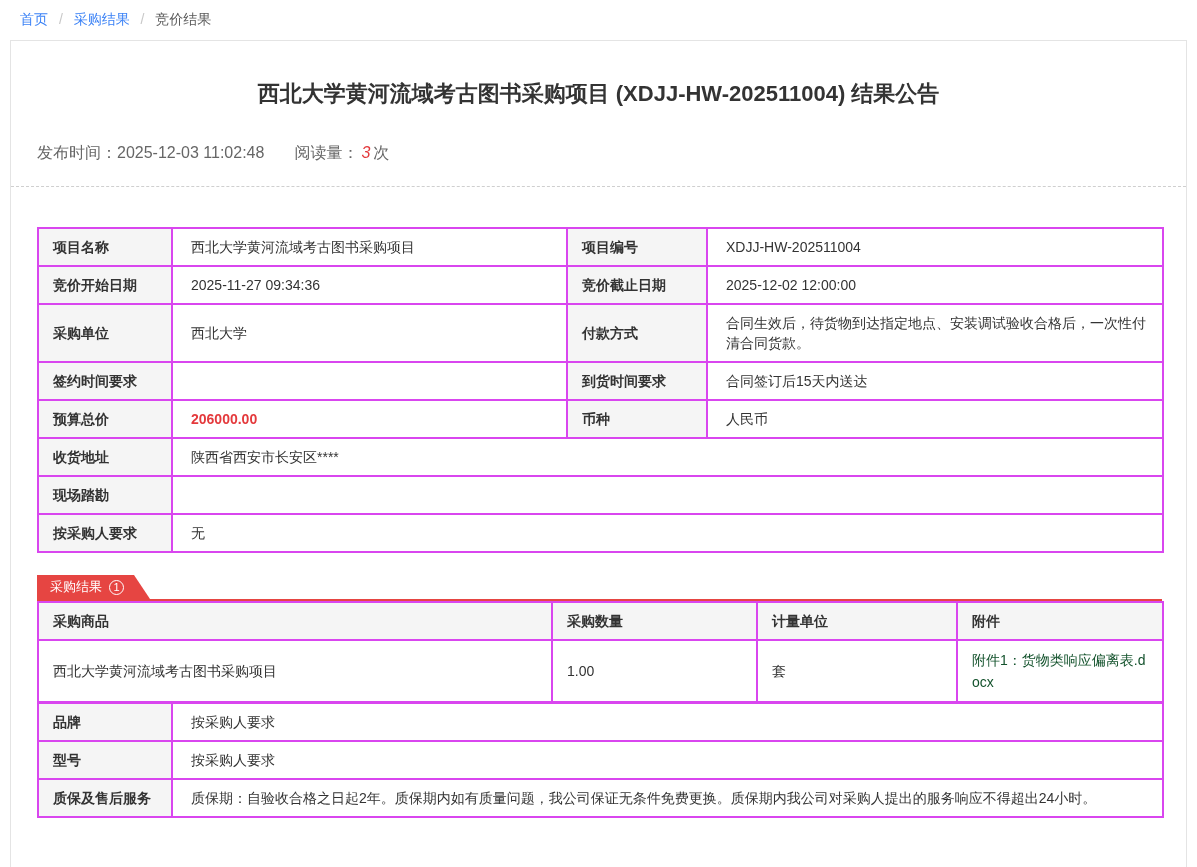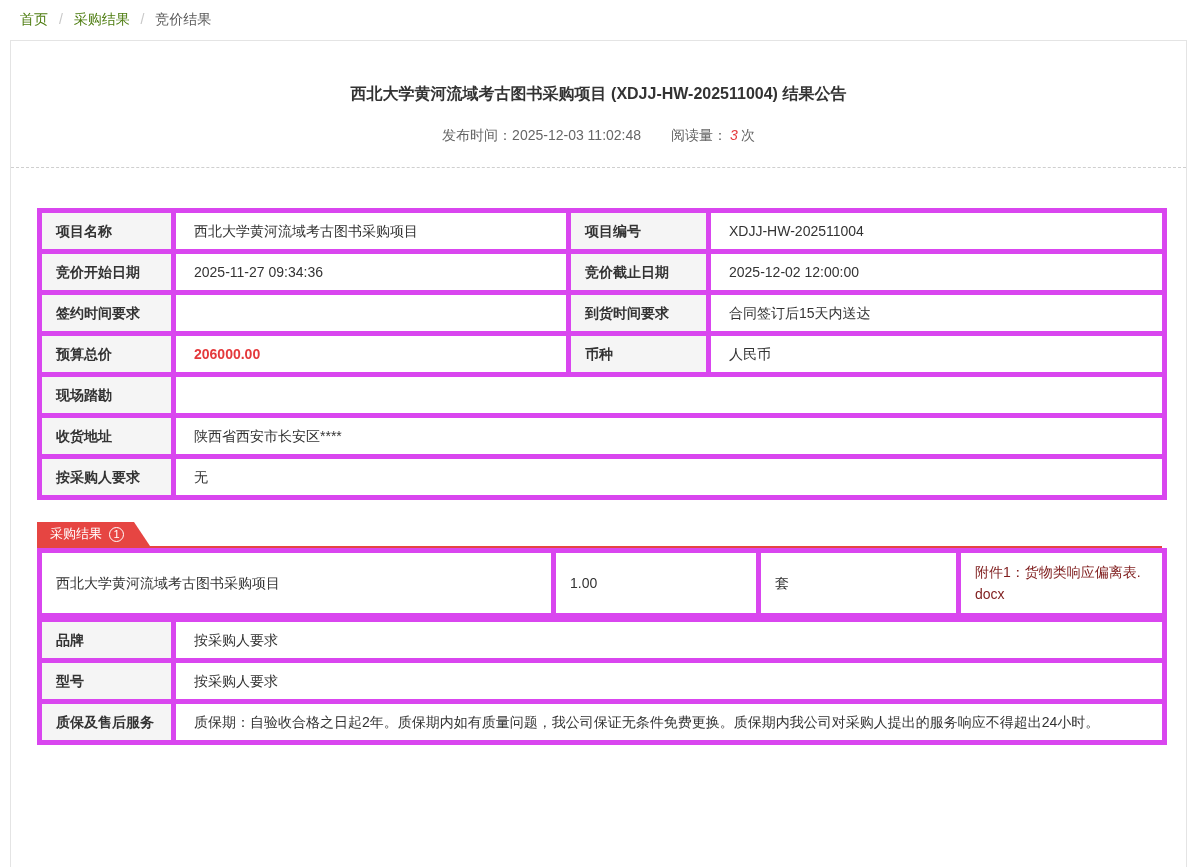--- a/index.html
+++ b/index.html
@@ -8,47 +8,47 @@
     background: #ffffff;
     font-family: "Liberation Sans", "DejaVu Sans", sans-serif;
     color: #333;
   }
   
   .breadcrumb {
     padding: 11px 20px 9px 20px;
     font-size: 14px;
   }
   .breadcrumb a {
-    color: #4d7c0f;
+    color: #3b82f6;
     text-decoration: none;
     cursor: pointer;
   }
   .breadcrumb .sep { color: #c8c8c8; margin: 0 7px; }
   .breadcrumb .current { color: #5a5a5a; }
 
   
   .card {
     margin: 2px 10px 0 10px;
     background: #fff;
     border: 1px solid #e4e4e4;
     padding-bottom: 40px;
     min-height: 830px;
   }
   .card-head { padding: 38px 26px 0 26px; }
   .article-title {
     text-align: center;
-    font-size: 16px;
+    font-size: 22px;
     font-weight: bold;
     color: #333;
     line-height: 30px;
   }
   .article-meta {
-    margin-top: 18px;
-    text-align: center;
-    font-size: 14px;
+    margin-top: 34px;
+    text-align: left;
+    font-size: 16px;
     color: #666;
   }
   .article-meta .group { display: inline-block; }
   .article-meta .group + .group { margin-left: 30px; }
   .article-meta .views-count {
     color: #e4393c;
     font-style: italic;
     margin: 0 3px;
   }
   .dashed-sep {
@@ -59,21 +59,21 @@
   .card-body { padding: 40px 26px 0 26px; }
 
   
   table {
     border-collapse: collapse;
     width: 1125px;
     table-layout: fixed;
     font-size: 14px;
   }
   td, th {
-    border: 5px solid #d946ef;
+    border: 2px solid #d946ef;
     padding: 8px 14px;
     line-height: 20px;
     vertical-align: middle;
     text-align: left;
     word-break: break-all;
   }
   .label-cell {
     background: #f5f5f5;
     font-weight: bold;
     color: #333;
@@ -111,21 +111,21 @@
     line-height: 1;
   }
 
   .result-table th {
     background: #f5f5f5;
     font-weight: bold;
     height: 34px;
   }
   .result-table td { height: 56px; }
   .attach-link {
-    color: #7f1d1d;
+    color: #14532d;
     text-decoration: none;
     cursor: pointer;
     line-height: 22px;
     display: inline-block;
   }
   .details-table { margin-top: -1px; }
 </style>
 </head>
 <body>
 
@@ -163,38 +163,44 @@
         <td class="label-cell">项目编号</td>
         <td class="value-cell">XDJJ-HW-202511004</td>
       </tr>
       <tr>
         <td class="label-cell">竞价开始日期</td>
         <td class="value-cell">2025-11-27 09:34:36</td>
         <td class="label-cell">竞价截止日期</td>
         <td class="value-cell">2025-12-02 12:00:00</td>
       </tr>
       <tr>
+        <td class="label-cell">采购单位</td>
+        <td class="value-cell">西北大学</td>
+        <td class="label-cell">付款方式</td>
+        <td class="value-cell">合同生效后，待货物到达指定地点、安装调试验收合格后，一次性付清合同货款。</td>
+      </tr>
+      <tr>
         <td class="label-cell">签约时间要求</td>
         <td class="value-cell"></td>
         <td class="label-cell">到货时间要求</td>
         <td class="value-cell">合同签订后15天内送达</td>
       </tr>
       <tr>
         <td class="label-cell">预算总价</td>
         <td class="value-cell"><span class="red-strong">206000.00</span></td>
         <td class="label-cell">币种</td>
         <td class="value-cell">人民币</td>
       </tr>
       <tr>
+        <td class="label-cell">收货地址</td>
+        <td class="value-cell" colspan="3">陕西省西安市长安区****</td>
+      </tr>
+      <tr>
         <td class="label-cell">现场踏勘</td>
         <td class="value-cell" colspan="3"></td>
-      </tr>
-      <tr>
-        <td class="label-cell">收货地址</td>
-        <td class="value-cell" colspan="3">陕西省西安市长安区****</td>
       </tr>
       <tr>
         <td class="label-cell">按采购人要求</td>
         <td class="value-cell" colspan="3">无</td>
       </tr>
     </tbody>
       </table>
 
     <div class="result-bar">
       <span class="ribbon">
@@ -204,20 +210,26 @@
     </div>
 
     <table class="result-table">
       <colgroup>
           <col style="width:514px">
           <col style="width:205px">
           <col style="width:200px">
           <col style="width:206px">
         </colgroup>
       <tbody>
+          <tr>
+        <th>采购商品</th>
+        <th>采购数量</th>
+        <th>计量单位</th>
+        <th>附件</th>
+      </tr>
       <tr>
         <td>西北大学黄河流域考古图书采购项目</td>
         <td>1.00</td>
         <td>套</td>
         <td><a class="attach-link">附件1：货物类响应偏离表.docx</a></td>
       </tr>
     </tbody>
       </table>
 
     <table class="details-table">

